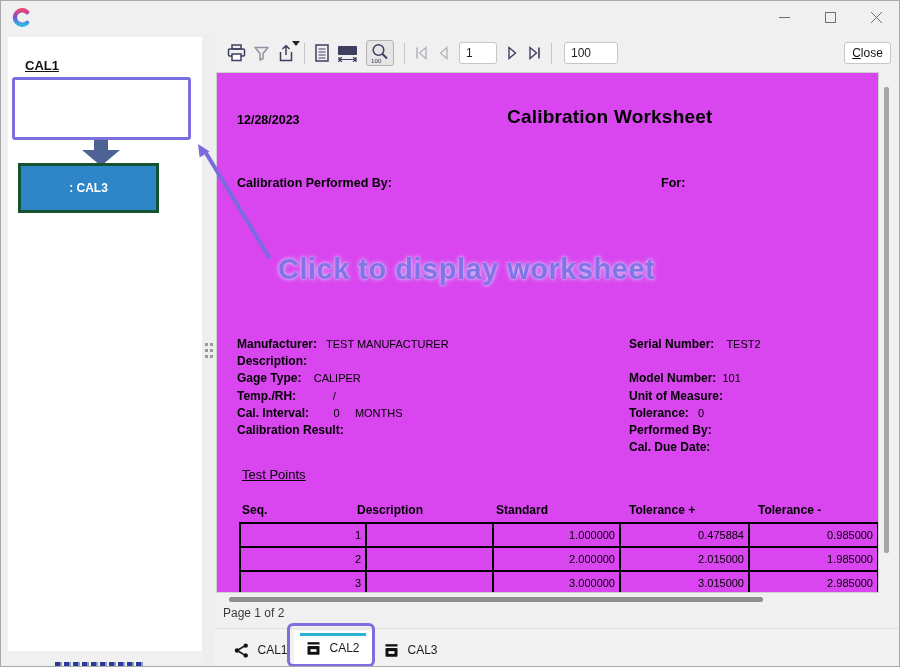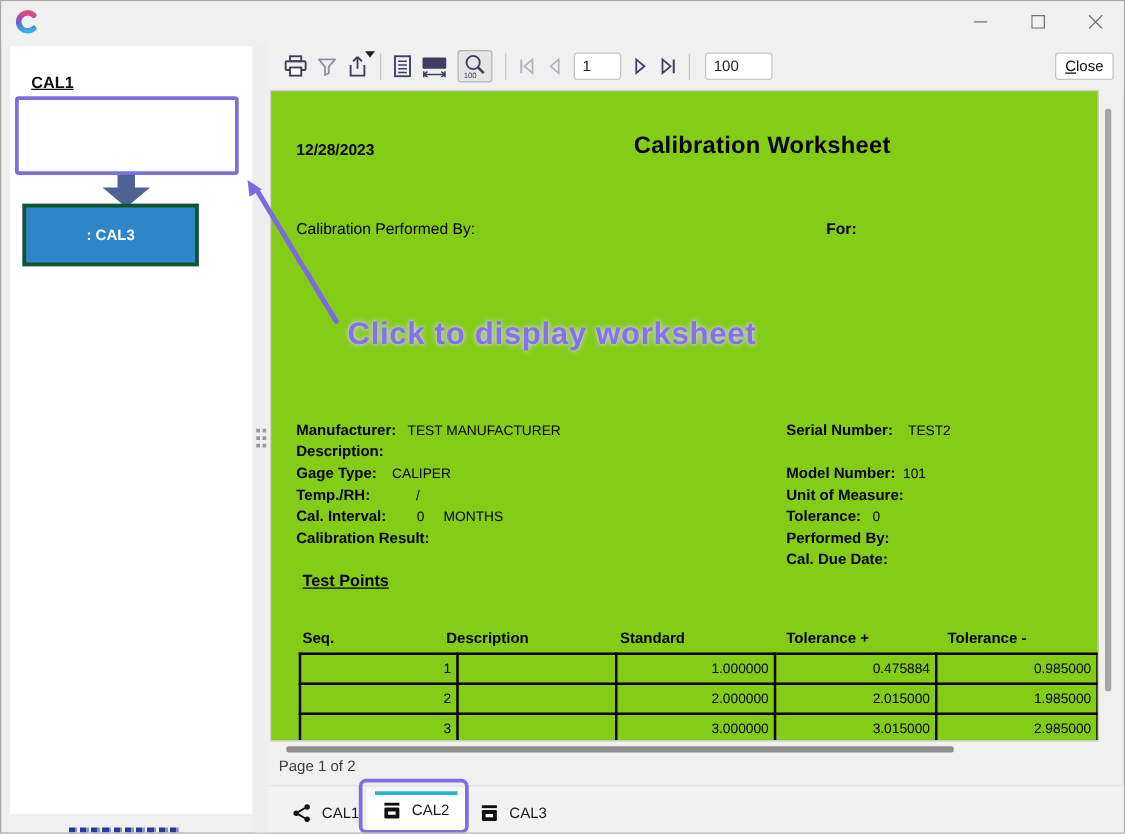--- a/index.html
+++ b/index.html
@@ -37,51 +37,51 @@
   .tb-selected{background:#e6e4e4;border:1px solid #b4b4b4;border-radius:3px;padding:2px 3px}
   .tb-input{width:38px;height:22px;border:1px solid #c6c6c6;border-radius:3px;background:#fff;
     font-size:12px;font-family:"Liberation Sans",sans-serif;text-align:left;padding-left:6px;margin:0 6px;color:#222}
   .tb-input.zoomw{width:54px}
   .caret{position:absolute;right:-6px;top:-3px;width:0;height:0;border-left:4px solid transparent;border-right:4px solid transparent;border-top:5px solid #222}
   .close-btn{position:absolute;right:8px;top:8px;width:47px;height:22px;background:#fff;border:1px solid #c6c6c6;
     border-radius:3px;font-size:12px;color:#111;display:flex;align-items:center;justify-content:center;cursor:default}
   .close-btn .u{text-decoration:underline}
 
   
-  .page{position:absolute;left:215px;top:71px;width:663px;height:521px;background:#84cc16;border:1px solid #cfcfcf;overflow:hidden;color:#000}
+  .page{position:absolute;left:215px;top:71px;width:663px;height:521px;background:#d946ef;border:1px solid #cfcfcf;overflow:hidden;color:#000}
   .r-date{position:absolute;left:20px;top:40px;font-weight:bold;font-size:12.5px}
   .r-title{position:absolute;left:290px;top:33px;font-weight:bold;font-size:19px;letter-spacing:0.2px}
-  .r-pb{position:absolute;left:20px;top:103px;font-weight:normal;font-size:12.5px}
+  .r-pb{position:absolute;left:20px;top:103px;font-weight:bold;font-size:12.5px}
   .r-for{position:absolute;left:444px;top:103px;font-weight:bold;font-size:12.5px}
   .fields{position:absolute;top:264px}
   .fields-left{left:20px}
   .fields-right{left:412px}
   .fline{height:17.2px;white-space:pre;font-size:12px}
   .flabel{font-weight:bold}
   .fval{font-size:11px;font-weight:normal}
-  .tp-head{position:absolute;left:25px;top:384px;font-weight:bold;font-size:13px;text-decoration:underline}
+  .tp-head{position:absolute;left:25px;top:394px;font-weight:normal;font-size:13px;text-decoration:underline}
   .tp-colhead{position:absolute;top:430px;font-weight:bold;font-size:12px}
   .tp-table{position:absolute;left:22px;top:449px;width:638px;border-collapse:collapse;table-layout:fixed}
   .tp-table td{border:2px solid #000;height:24px;font-size:11px;text-align:right;padding-right:4px}
 
   
   .vthumb{position:absolute;left:883px;top:86px;width:5px;height:466px;background:#a6a6a6;border-radius:2px}
   .hthumb{position:absolute;left:228px;top:596px;width:534px;height:5px;background:#8f8f8f;border-radius:2px}
   .pageinfo{position:absolute;left:222px;top:605px;font-size:12px;color:#3c3c3c}
   .tabbar{position:absolute;left:214px;top:627px;right:0;bottom:0;background:#f3f2f2;border-top:1px solid #e3e3e3}
   .tab{position:absolute;top:2px;height:38px;display:flex;align-items:center;justify-content:center;gap:8px;font-size:12px;color:#1a1a1a;cursor:default}
   .tab-cal1{left:14px;width:64px}
   .tab-cal2{left:79px;width:78px;height:34px;background:#fff}
   .tab-cal2 .accent{position:absolute;top:2px;left:6px;right:6px;height:3px;background:#2ab3d6}
   .tab-cal3{left:163px;width:66px}
   .tab-highlight{position:absolute;left:286px;top:622px;width:88px;height:44px;border:3px solid #7c6fe0;border-radius:6px;pointer-events:none}
 
   
   .annot-arrow{position:absolute;left:0;top:0;pointer-events:none}
-  .annot-text{position:absolute;left:277px;top:252px;font-size:25px;font-weight:bold;color:#8273e8;
+  .annot-text{position:absolute;left:277px;top:252px;font-size:29px;font-weight:bold;color:#8273e8;
     text-shadow:0 0 2px #cdc6f6,0 0 5px #d8d3f8;letter-spacing:0.5px;white-space:nowrap;pointer-events:none}
 </style>
 </head>
 <body>
 
 <div class="window">
 
   <div class="titlebar">
     <svg class="app-icon" width="19" height="19" viewBox="0 0 19 19">
       <defs>

